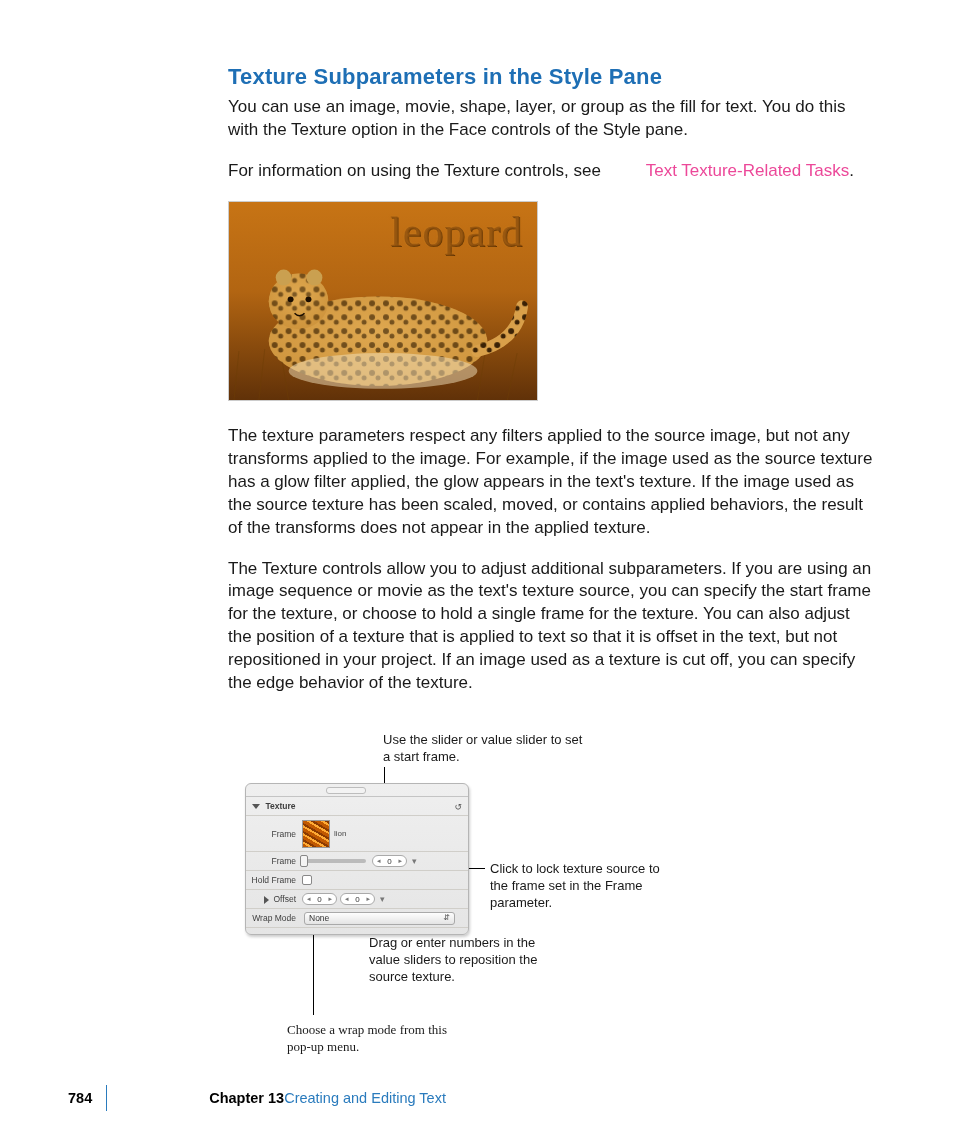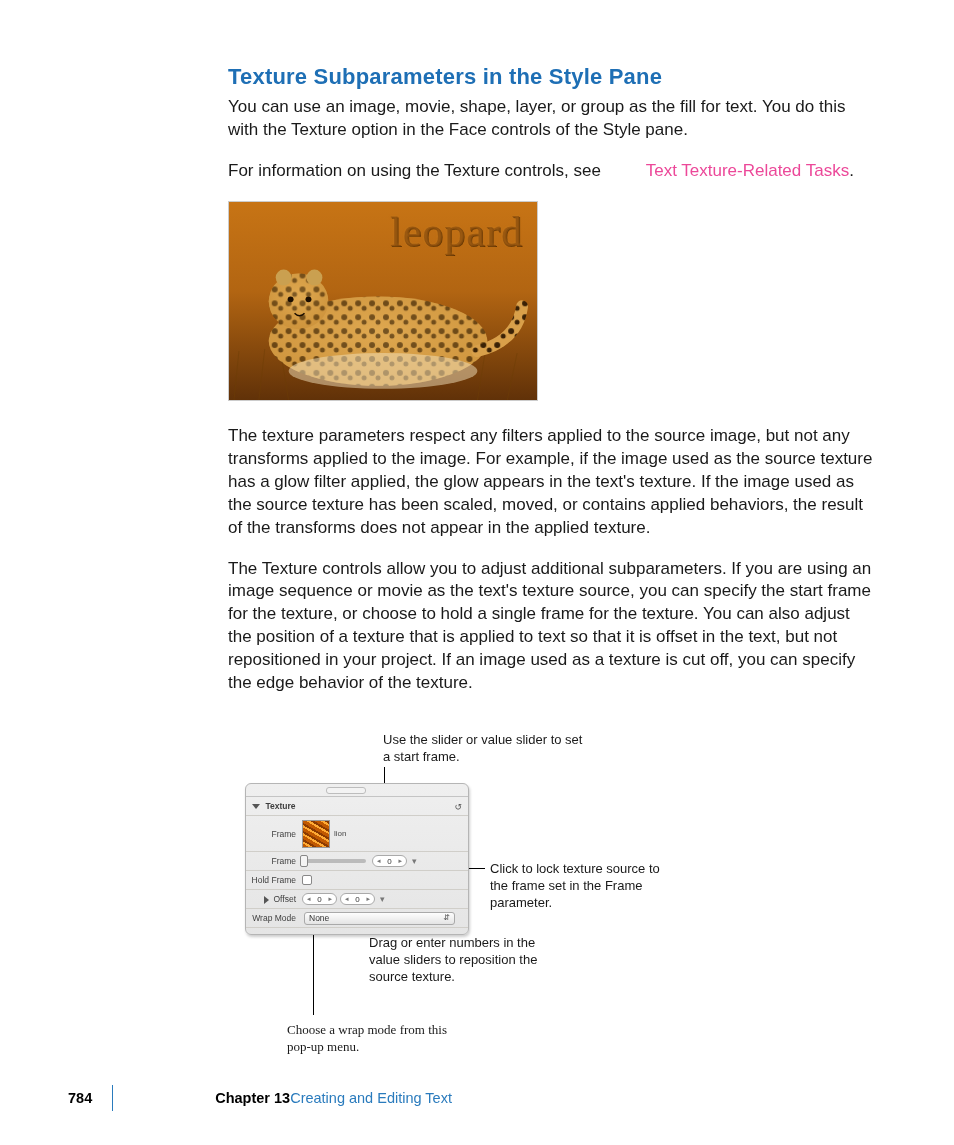--- a/index.html
+++ b/index.html
@@ -202,21 +202,21 @@
 
   
   .footer {
     position: absolute;
     left: 68px;
     bottom: 34px;
     display: flex;
     align-items: center;
     font-size: 14.5px;
   }
-  .footer .pg { font-weight: 700; color: #000; margin-right: 20px; }
+  .footer .pg { font-weight: 700; color: #000; margin-right: 14px; }
   .footer .vline {
     width: 1px; height: 26px; background: #2a7bbd;
     margin-right: 102px;
   }
   .footer .chap { font-weight: 700; }
   .footer .title { color: #2a7bbd; }
 </style>
 </head>
 <body>
 

